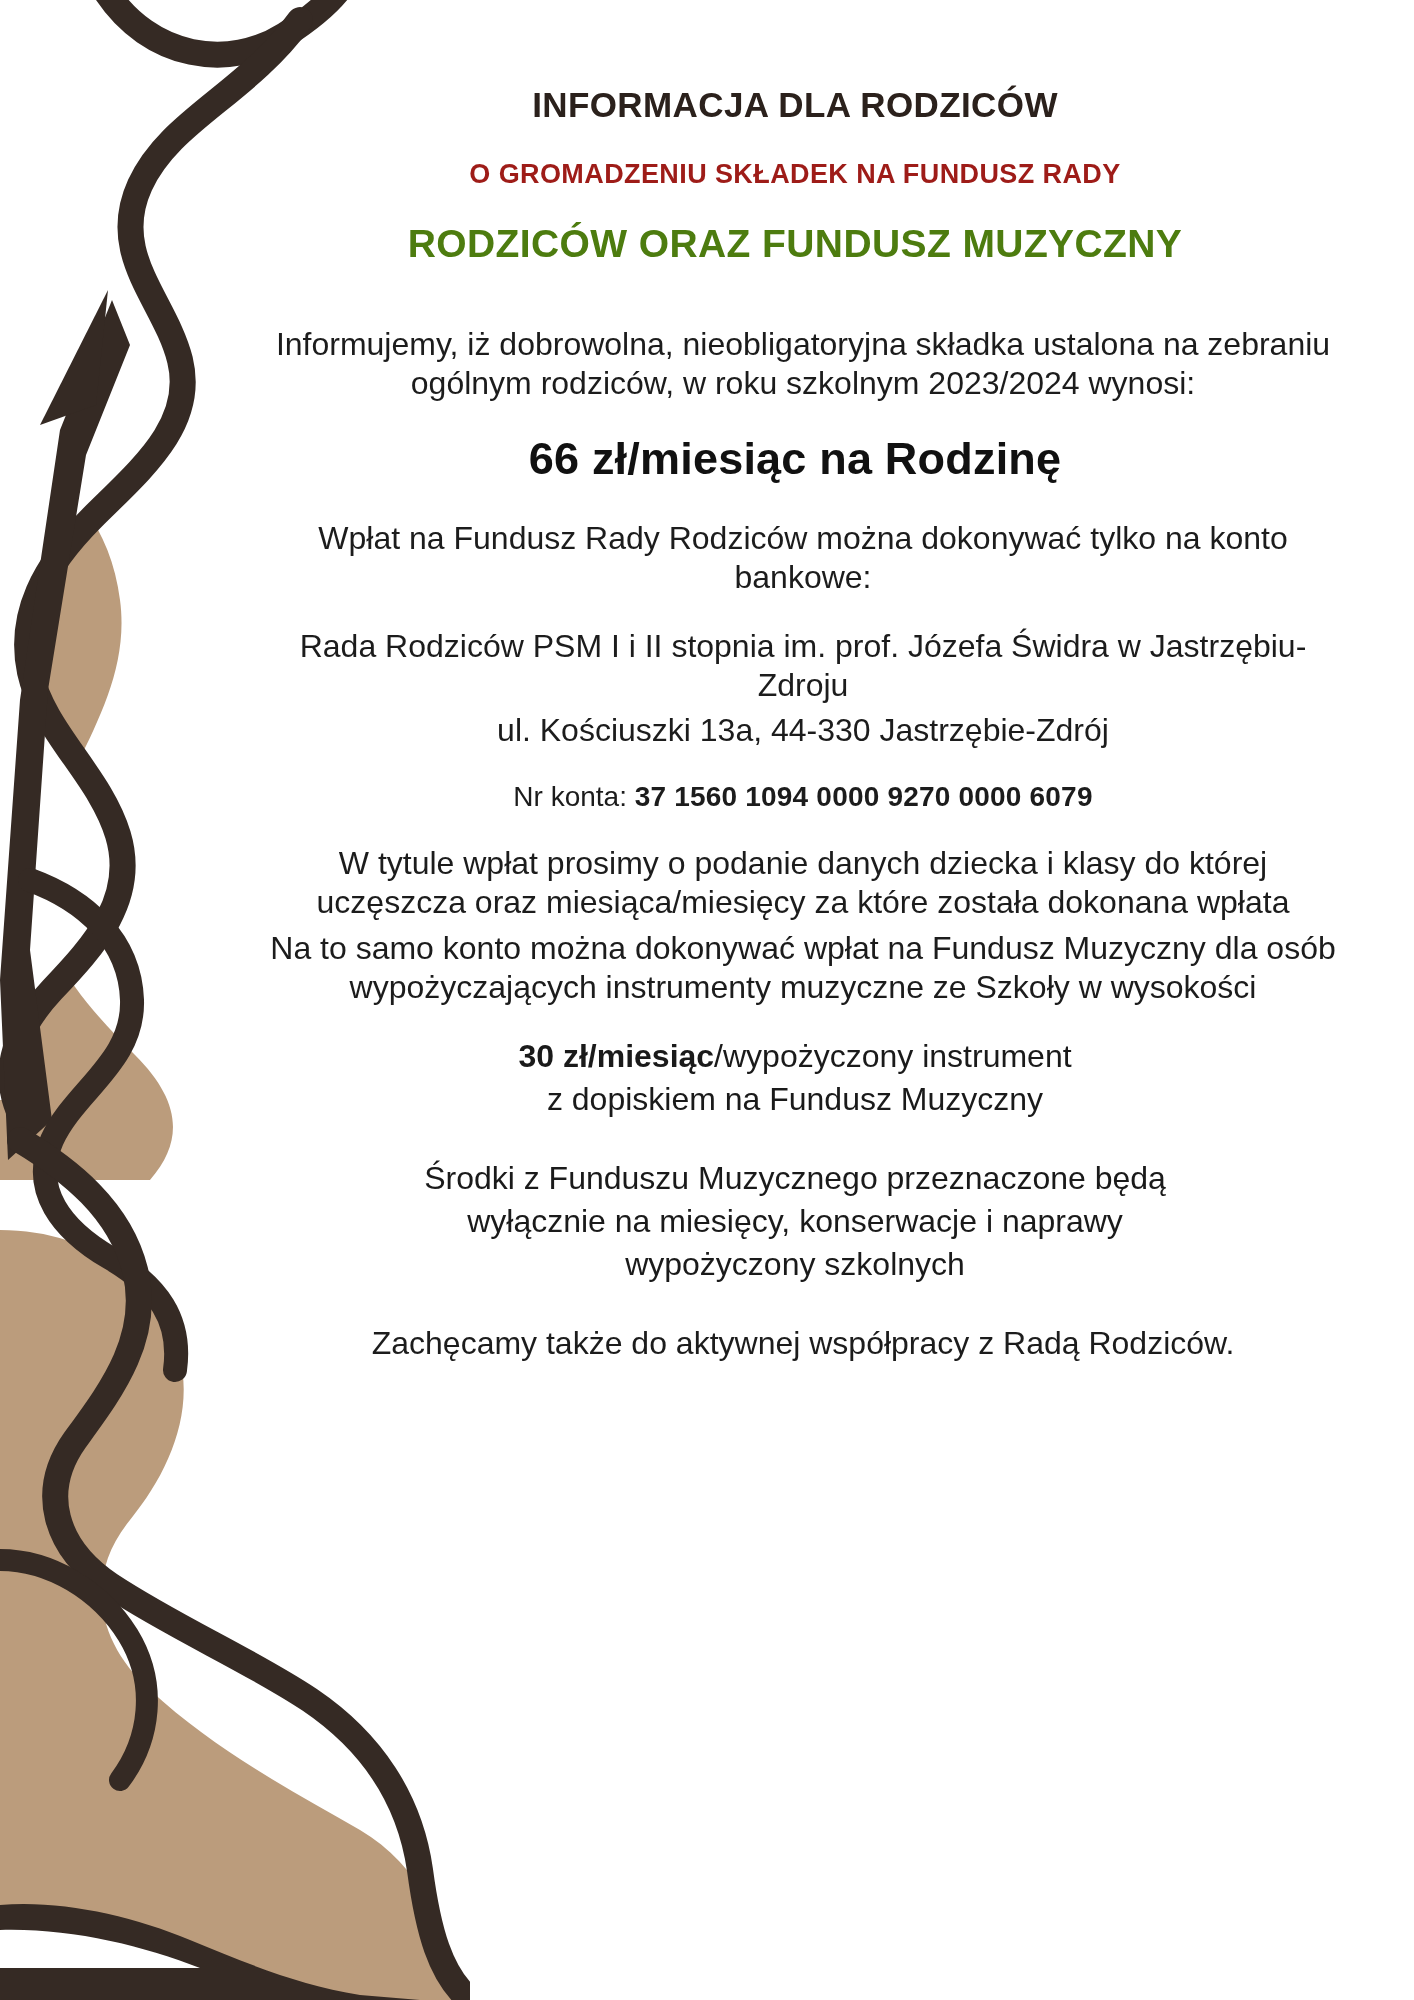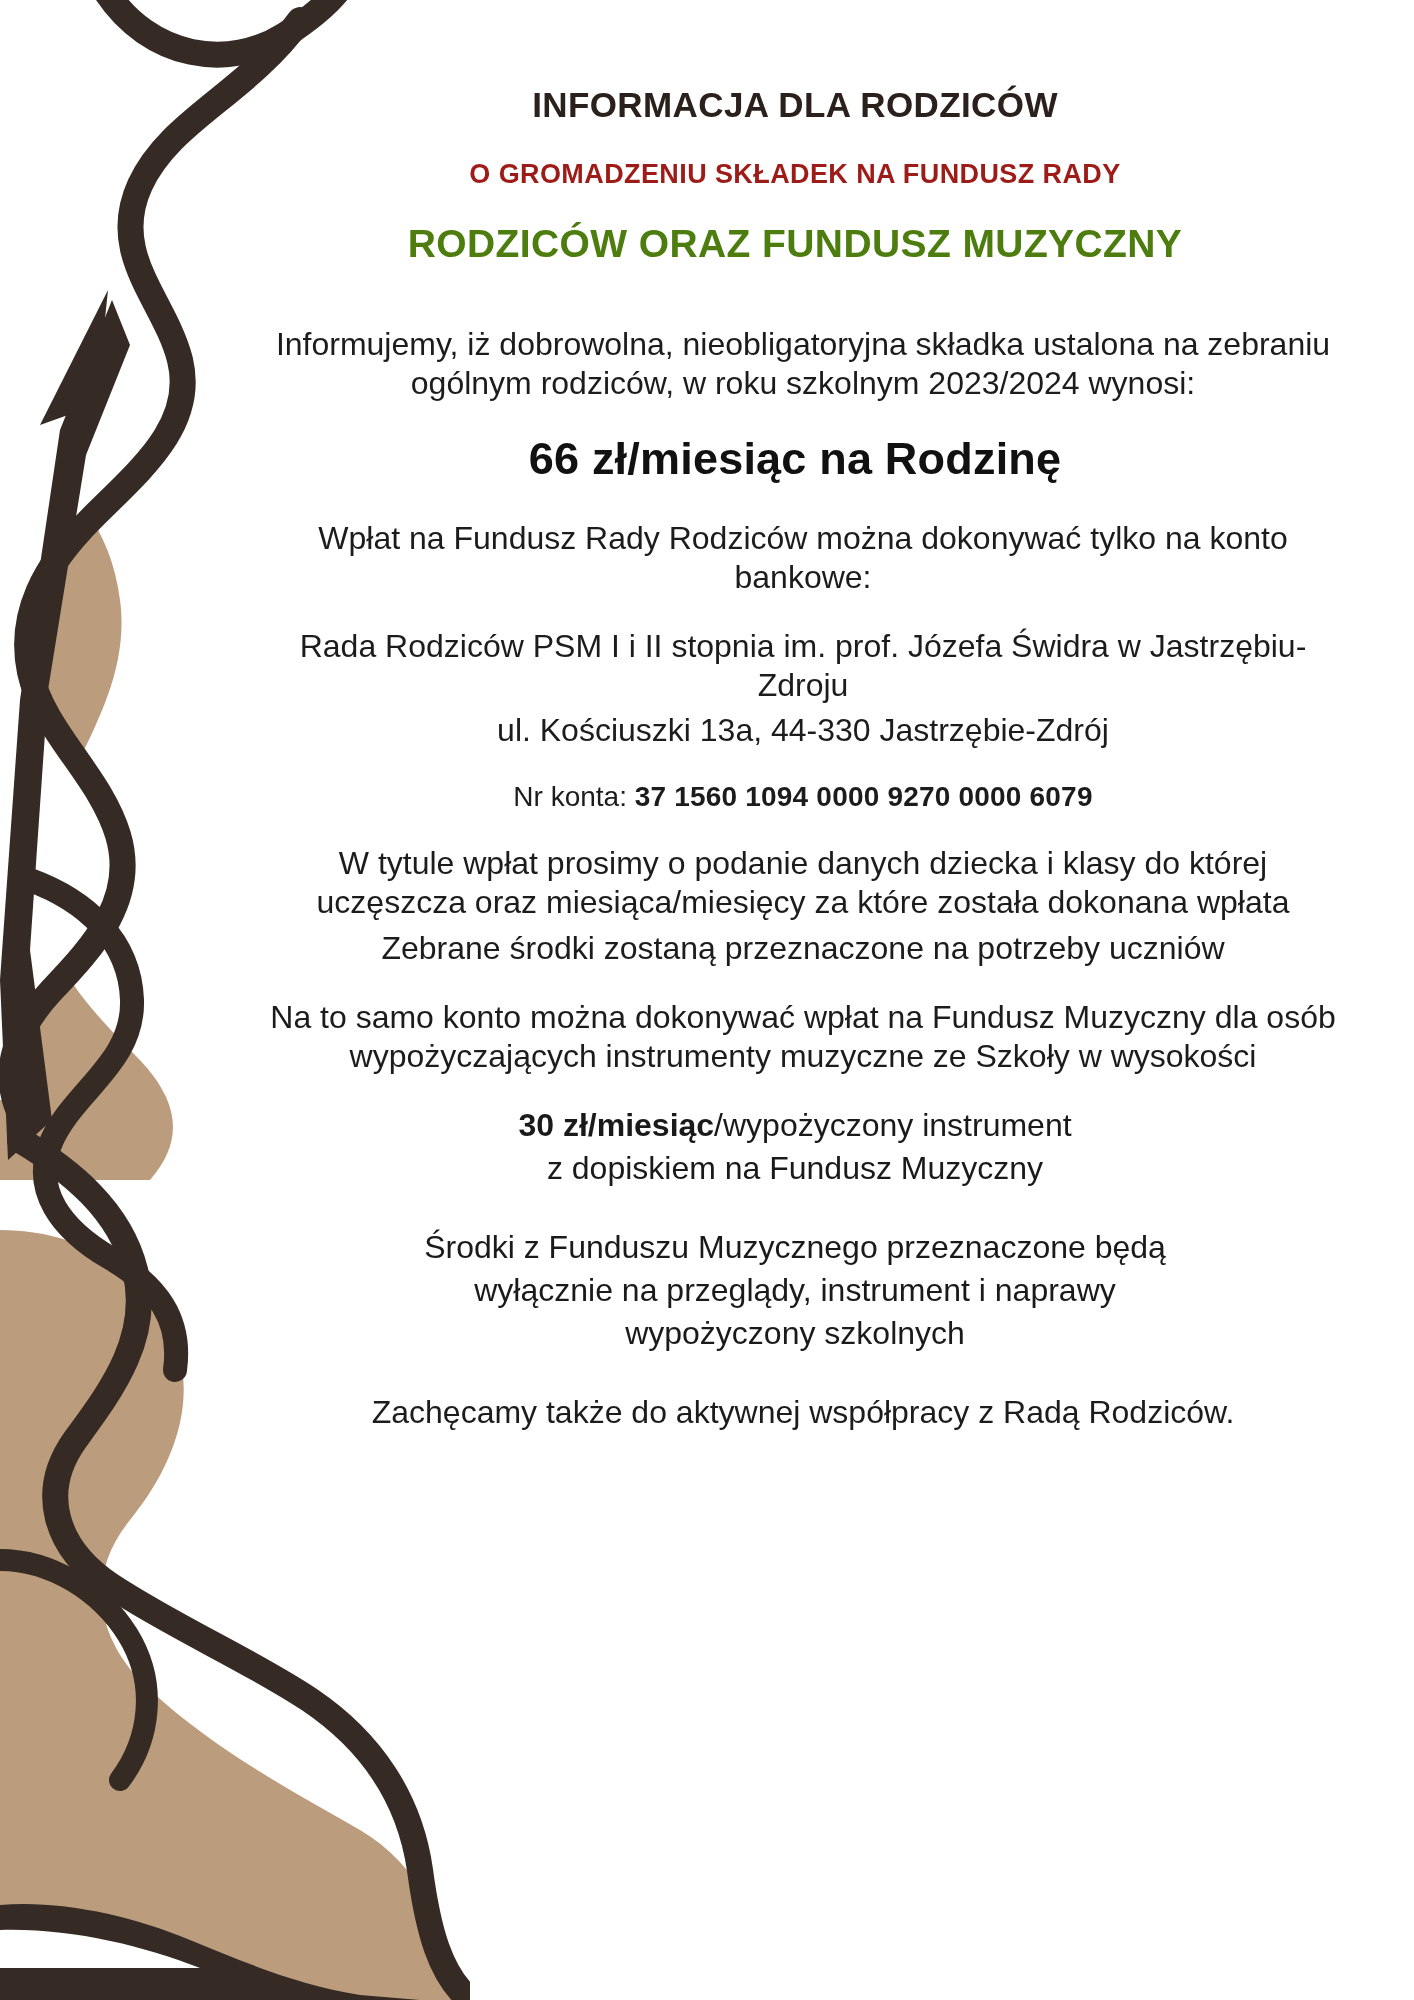--- a/index.html
+++ b/index.html
@@ -141,32 +141,31 @@
 
   <p class="para tight">Rada Rodziców PSM I i II stopnia im. prof. Józefa Świdra w Jastrzębiu-Zdroju</p>
   <p class="para">ul. Kościuszki 13a, 44-330 Jastrzębie-Zdrój</p>
 
   <p class="para acct-label">
     <span>Nr konta:</span>
     <span class="acct-number">37 1560 1094 0000 9270 0000 6079</span>
   </p>
 
   <p class="para tight">W tytule wpłat prosimy o podanie danych dziecka i klasy do której uczęszcza oraz miesiąca/miesięcy za które została dokonana wpłata</p>
-  <p class="para">Zebrane środki zostaną przeznaczone na potrzeby uczniów</p>
 
   <p class="para">Na to samo konto można dokonywać wpłat na Fundusz Muzyczny dla osób wypożyczających instrumenty muzyczne ze Szkoły w wysokości</p>
 
   <p class="fee-line">
     <span class="fee-strong">30 zł/miesiąc</span><span>/wypożyczony instrument</span>
   </p>
   <p class="fee-line">z dopiskiem na Fundusz Muzyczny</p>
 
   <div class="spacer-md"></div>
 
   <p class="fee-line">Środki z Funduszu Muzycznego przeznaczone będą</p>
-  <p class="fee-line">wyłącznie na przeglądy, instrument      i naprawy</p>
+  <p class="fee-line">wyłącznie na miesięcy, konserwacje      i naprawy</p>
   <p class="fee-line">wypożyczony szkolnych</p>
 
   <div class="spacer-md"></div>
 
   <p class="para">Zachęcamy także do aktywnej współpracy z Radą Rodziców.</p>
 
 </main>
 
 </body></html>

